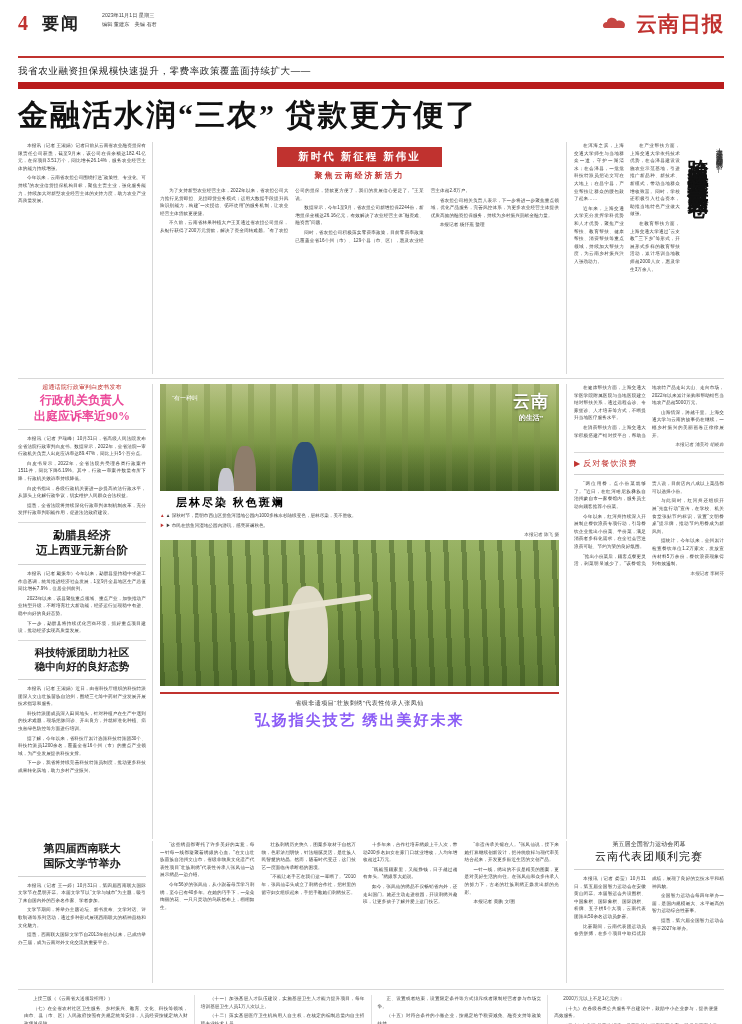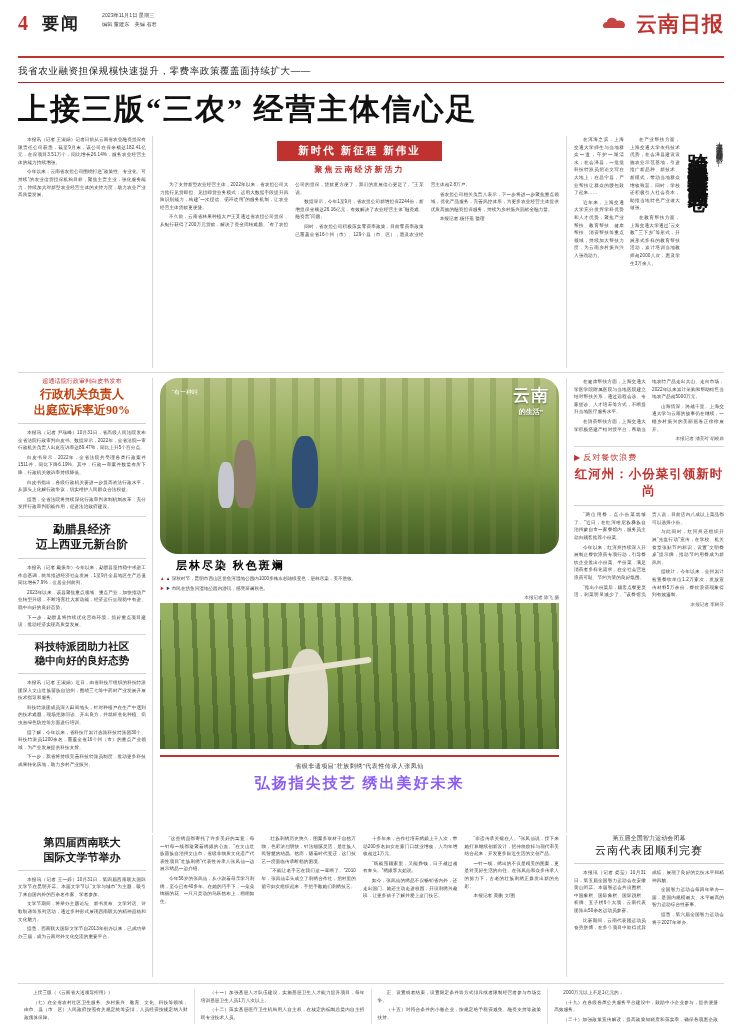--- a/index.html
+++ b/index.html
@@ -70,21 +70,21 @@
     margin-right: 2px;
   }
   
   .lede {
     margin: 7px 18px 4px 18px;
   }
   .lede .kicker {
     font-size: 9.5px;
     color: #222;
     letter-spacing: .6px;
-    border-bottom: 1px solid #b91c1c;
+    border-bottom: 7px solid #b91c1c;
     padding-bottom: 4px;
   }
   .lede .headline {
     font-size: 30px;
     font-weight: bold;
     color: #111;
     font-family: "Liberation Serif", serif;
     letter-spacing: 2px;
     margin-top: 6px;
     white-space: nowrap;
@@ -168,21 +168,21 @@
     font-size: 7px;
     color: #333;
     letter-spacing: 1px;
     height: 120px;
     margin-left: 2px;
   }
   
   .sub-head {
     text-align: center;
     font-weight: bold;
-    color: #c2410c;
+    color: #ec4899;
     font-family: "Liberation Serif", serif;
     line-height: 1.35;
   }
   .sub-head.dark { color: #1a1a1a; }
   .rule-thick { border-top: 2px solid #c0322f; margin: 6px 0 5px; }
   .rule-thin { border-top: 1px solid #cfcfcf; margin: 5px 0; }
   .byline {
     font-size: 4.6px;
     color: #555;
     text-align: right;
@@ -307,21 +307,21 @@
         <svg width="26" height="20" viewBox="0 0 26 20">
           <path d="M3 14 C0 14 0 8 5 8 C5 3 13 2 15 7 C21 5 25 10 22 14 Z" fill="#c0322f" opacity=".9"></path>
         </svg>
       </span>
       <span>云南日报</span>
     </div>
   </div>
 
   <div class="lede">
     <div class="kicker">我省农业融资担保规模快速提升，零费率政策覆盖面持续扩大——</div>
-    <div class="headline">上接三版“三农” 经营主体信心足</div>
+    <div class="headline">金融活水润“三农” 贷款更方便了</div>
   </div>
 
   <div class="top-region" style="height:232px">
 
     <div class="col-left">
       <div class="micro">
         <p>本报讯（记者 王淑娟）记者日前从云南省农业融资担保有限责任公司获悉，截至9月末，该公司在保余额达182.41亿元，在保项目3.51万个，同比增长26.14%，服务农业经营主体的能力持续增强。</p>
         <p>今年以来，云南省农担公司围绕打造“政策性、专业化、可持续”的农业信贷担保机构目标，聚焦主责主业，强化服务能力，持续加大对新型农业经营主体的支持力度，助力农业产业高质量发展。</p>
       </div>
     </div>
@@ -395,21 +395,21 @@
           <p>本报讯（记者 王淑娟）近日，由省科技厅组织的科技特派团深入文山壮族苗族自治州，围绕三七等中药材产业发展开展技术指导和服务。</p>
           <p>科技特派团成员深入田间地头，针对种植户在生产中遇到的技术难题，现场把脉问诊、开出良方，并就标准化种植、病虫害绿色防控等方面进行培训。</p>
           <p>据了解，今年以来，省科技厅累计选派科技特派团30个、科技特派员1200余名，覆盖全省16个州（市）的重点产业领域，为产业发展提供科技支撑。</p>
           <p>下一步，我省将持续完善科技特派员制度，推动更多科技成果转化落地，助力乡村产业振兴。</p>
         </div>
       </div>
     </div>
 
     <div class="col-mid">
 
-      <div class="photo forest" style="height:176px;border-radius:18px;">
+      <div class="photo forest" style="height:107px;">
         <div class="yn-logo">
           <span>云南</span>
           <small>的生活”</small>
         </div>
         <div style="position:absolute;left:12px;top:10px;color:#fff;font-size:6px;">“有一种叫</div>
 
         <div class="figure-person" style="left:132px;top:58px;width:26px;height:72px;background:#2f4f74;"></div>
         <div class="figure-person" style="left:58px;top:84px;width:16px;height:46px;background:#c7c7cf;"></div>
         <div class="figure-person" style="left:74px;top:62px;width:22px;height:68px;background:#8e7d6b;"></div>
       </div>
@@ -441,21 +441,20 @@
         <p>在消费帮扶方面，上海交通大学积极搭建产销对接平台，帮助当地农特产品走出大山、走向市场，2022年以来累计采购和帮助销售当地农产品超5000万元。</p>
         <p>山海情深，跨越千里。上海交通大学与云南的故事仍在继续，一幅乡村振兴的美丽画卷正徐徐展开。</p>
       </div>
       <div class="byline">本报记者 浦美玲 胡晓蓉</div>
 
       <div class="colrule"></div>
 
       <div class="flag">
         <span class="tri">▶</span><span>反对餐饮浪费</span>
       </div>
-      <div class="small-red-title">红河州：小份菜引领新时尚</div>
       <div class="rule-thin"></div>
       <div class="micro" style="column-count:2;column-gap:6px;">
         <p>“两位用餐，点小份菜就够了。”近日，在红河哈尼族彝族自治州蒙自市一家餐馆内，服务员主动向顾客推荐小份菜。</p>
         <p>今年以来，红河州持续深入开展制止餐饮浪费专项行动，引导餐饮企业推出小份菜、半份菜，满足消费者多样化需求，在全社会营造浪费可耻、节约为荣的良好氛围。</p>
         <p>“推出小份菜后，顾客点餐更灵活，剩菜明显减少了。”该餐馆负责人说，目前店内八成以上菜品都可以选择小份。</p>
         <p>与此同时，红河州还组织开展“光盘行动”宣传，在学校、机关食堂张贴节约标识，设置“文明餐桌”提示牌，推动节约用餐成为新风尚。</p>
         <p>据统计，今年以来，全州累计检查餐饮单位1.2万家次，发放宣传材料5万余份，餐饮浪费现象得到有效遏制。</p>
       </div>
       <div class="byline">本报记者 李树芬</div>
     </div>

